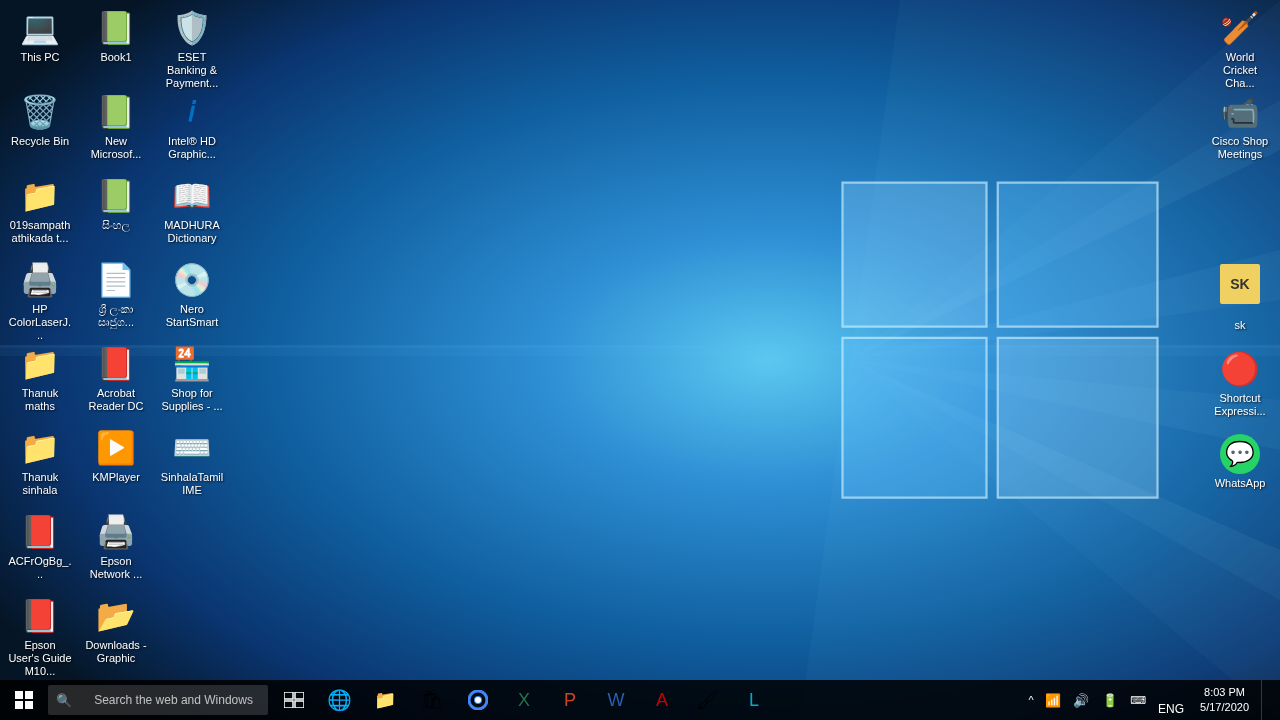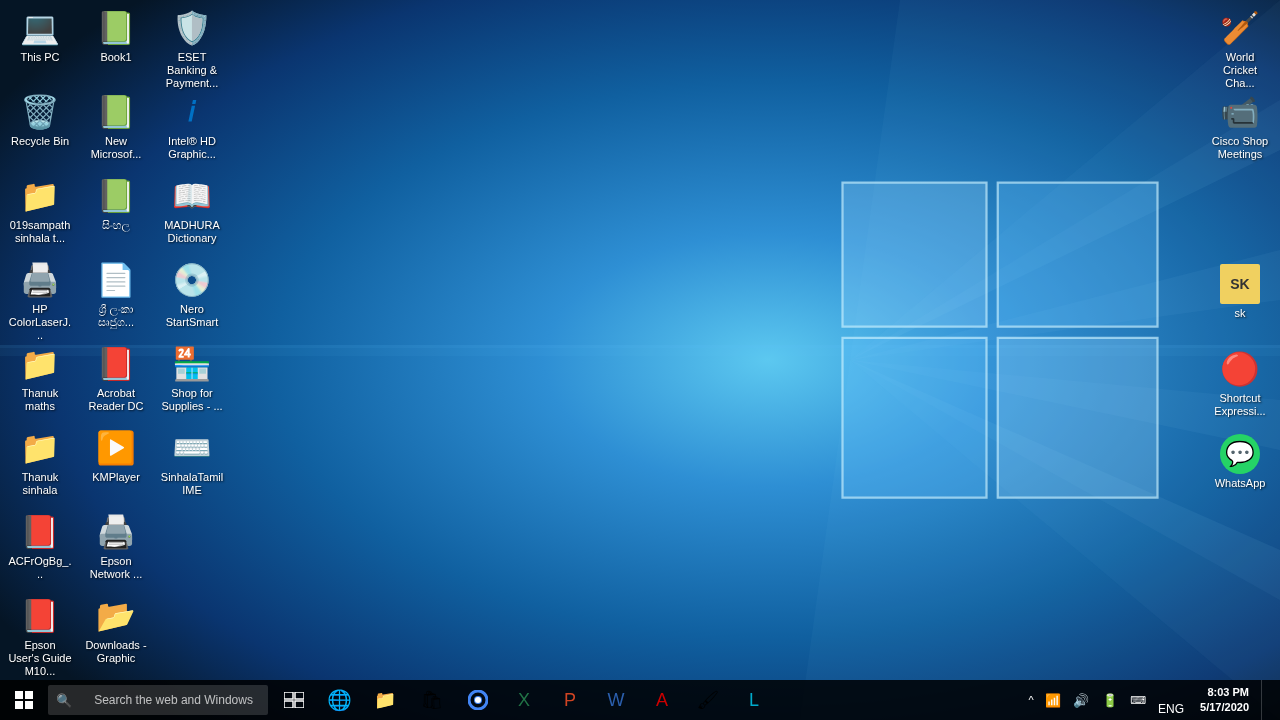--- a/index.html
+++ b/index.html
@@ -155,27 +155,26 @@
       font-size: 13px;
       color: white;
       cursor: pointer;
       padding: 0 4px;
       height: 40px;
     }
 
     .tray-time {
       display: flex;
       flex-direction: column;
-      align-items: flex-end;
+      align-items: center;
       color: white;
       font-size: 11px;
       line-height: 1.4;
       padding: 0 8px;
       cursor: pointer;
-      font-weight: bold;
     }
 
     
     .beam {
       position: absolute;
       top: 0;
       left: 0;
       width: 100%;
       height: 100%;
       pointer-events: none;
@@ -255,21 +254,21 @@
       <div class="icon-img">📗</div>
       <div class="icon-label">New Microsof...</div>
     </div>
     <div class="icon" style="left:156px;top:88px;">
       <div class="icon-img" style="font-size:28px;color:#0071c5;font-weight:bold;">𝑖</div>
       <div class="icon-label">Intel® HD Graphic...</div>
     </div>
 
     <div class="icon" style="left:4px;top:172px;">
       <div class="icon-img">📁</div>
-      <div class="icon-label">019sampath sinhala t...</div>
+      <div class="icon-label">019sampath athikada t...</div>
     </div>
     <div class="icon" style="left:80px;top:172px;">
       <div class="icon-img">📗</div>
       <div class="icon-label">සිංහල</div>
     </div>
     <div class="icon" style="left:156px;top:172px;">
       <div class="icon-img">📖</div>
       <div class="icon-label">MADHURA Dictionary</div>
     </div>
 
@@ -333,21 +332,21 @@
 
   <div class="desktop-icons-right">
     <div class="icon" style="right:4px;top:4px;position:absolute;">
       <div class="icon-img">🏏</div>
       <div class="icon-label">World Cricket Cha...</div>
     </div>
     <div class="icon" style="right:4px;top:88px;position:absolute;">
       <div class="icon-img">📹</div>
       <div class="icon-label">Cisco Shop Meetings</div>
     </div>
-    <div class="icon" style="right:4px;top:260px;position:absolute;">
+    <div class="icon" style="right:4px;top:260px;position:absolute;gap:12px;">
       <div class="icon-img" style="background:#f0d060;width:40px;height:40px;border-radius:2px;display:flex;align-items:center;justify-content:center;font-size:14px;color:#333;font-weight:bold;">SK</div>
       <div class="icon-label">sk</div>
     </div>
     <div class="icon" style="right:4px;top:345px;position:absolute;">
       <div class="icon-img">🔴</div>
       <div class="icon-label">Shortcut Expressi...</div>
     </div>
     <div class="icon" style="right:4px;top:430px;position:absolute;">
       <div class="icon-img" style="background:#25d366;border-radius:50%;width:40px;height:40px;display:flex;align-items:center;justify-content:center;font-size:24px;">💬</div>
       <div class="icon-label">WhatsApp</div>

